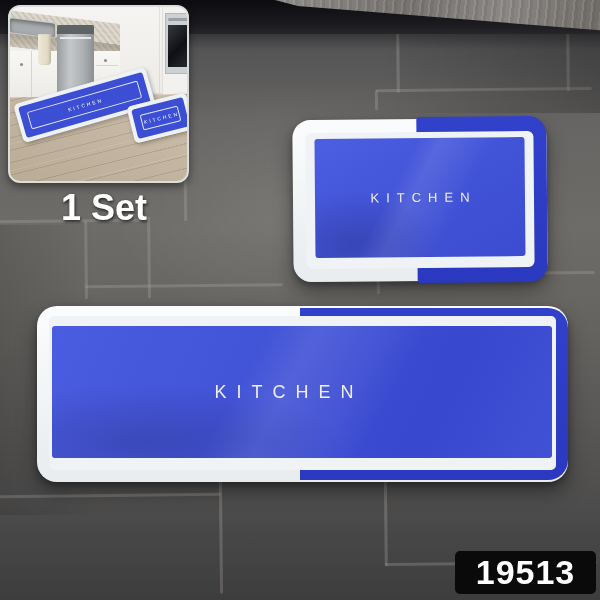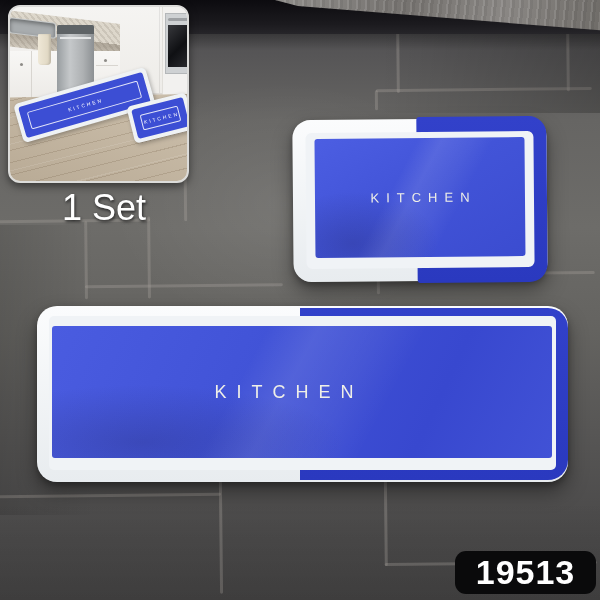--- a/index.html
+++ b/index.html
@@ -64,21 +64,21 @@
       linear-gradient(200deg,#d8cdbb 0%,#cabda9 45%,#b9ab96 100%);}
   .k-mat{position:absolute;border-radius:5px;background:#eff2f4;box-shadow:1px 2px 4px rgba(0,0,0,0.28);}
   .k-mat-long{left:6px;top:78px;width:137px;height:40px;transform:rotate(-16deg);}
   .k-mat-sm{left:120px;top:92px;width:61px;height:38px;transform:rotate(-14deg);}
   .k-mat-inner{position:absolute;inset:4px;border-radius:3px;background:#3c4ed4;}
   .k-mat-line{position:absolute;inset:7px;border:1px solid rgba(255,255,255,0.85);border-radius:2px;}
   .k-mat-text{position:absolute;inset:0;display:flex;align-items:center;justify-content:center;
     color:#fff;font-size:5px;letter-spacing:2px;margin-right:-2px;}
   
   .set-label{position:absolute;left:28px;top:187px;width:152px;text-align:center;
-    font-size:36px;font-weight:400;color:#ffffff;
+    font-size:36px;font-weight:700;color:#ffffff;
     text-shadow:1px 2px 3px rgba(40,40,40,0.9),0 0 2px rgba(70,70,70,0.6);}
   
   .mat{position:absolute;}
   .mat-small{left:293px;top:119px;width:254px;height:162px;transform:rotate(-0.5deg);}
   .mat-large{left:37px;top:306px;width:531px;height:176px;}
   .mat-base{position:absolute;inset:0;background:linear-gradient(180deg,#fbfcfd,#e8ecef);
     box-shadow:0 10px 20px rgba(0,0,0,0.38),0 3px 6px rgba(0,0,0,0.28);}
   .mat-small .mat-base{border-radius:18px;}
   .mat-large .mat-base{border-radius:20px;}
   .mat-bluehalf{position:absolute;background:linear-gradient(180deg,#3241ca,#2a39bf);}
@@ -93,21 +93,21 @@
   .mat-large .mat-center{inset:20px 16px 24px 15px;border-radius:3px;
     background:linear-gradient(115deg,#4a5ce0 0%,#4153d7 40%,#3848cf 75%,#4152d6 100%);}
   .mat-sheen{position:absolute;inset:0;
     background:
       radial-gradient(ellipse at 18% 88%, rgba(25,25,70,0.22), transparent 35%),
       linear-gradient(118deg, transparent 38%, rgba(255,255,255,0.10) 47%, rgba(255,255,255,0.05) 58%, transparent 66%);}
   .mat-text{position:relative;color:#efefe7;}
   .mat-small .mat-text{font-size:13px;letter-spacing:7px;margin-right:-7px;}
   .mat-large .mat-text{font-size:18px;letter-spacing:10px;margin-right:-10px;transform:translateX(-18px);}
   
-  .sku{position:absolute;left:455px;top:551px;width:141px;height:43px;border-radius:11px;
+  .sku{position:absolute;left:455px;top:551px;width:141px;height:43px;border-radius:5px;
     background:#0a0a0b;display:flex;align-items:center;justify-content:center;
     color:#ffffff;font-weight:700;font-size:34px;letter-spacing:1px;}
 </style>
 </head>
 <body>
 
 <div class="stage">
 
   <div class="floor-rot">
     <div class="grout v" style="left:197px;top:30px;height:202px;"></div>

